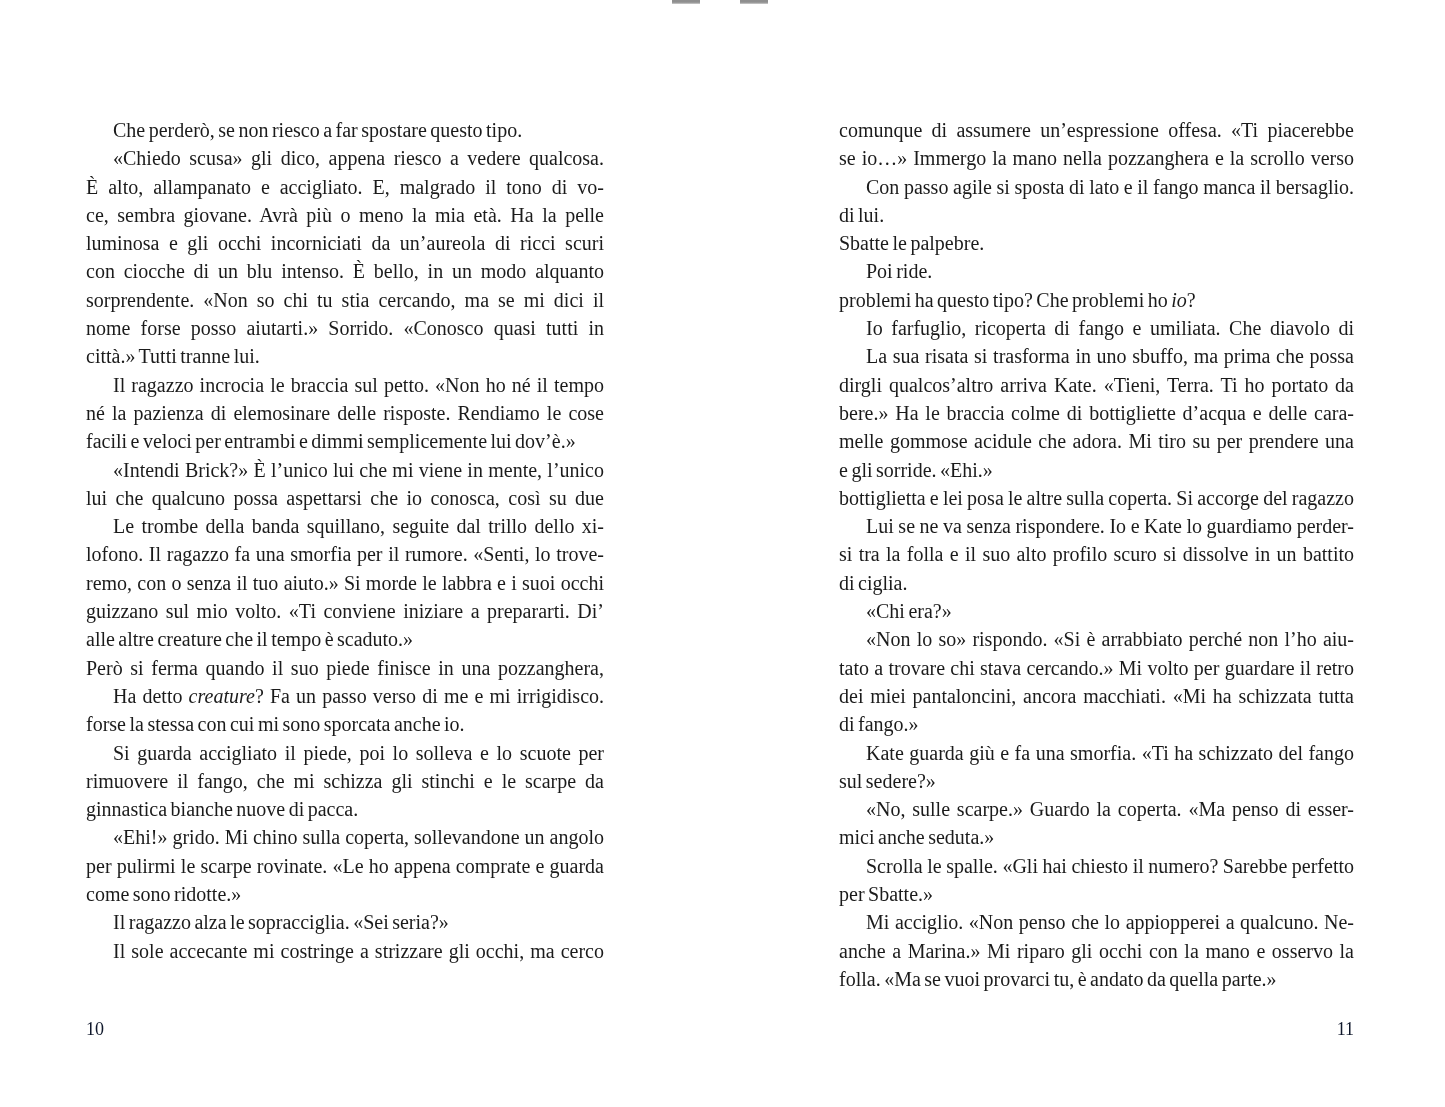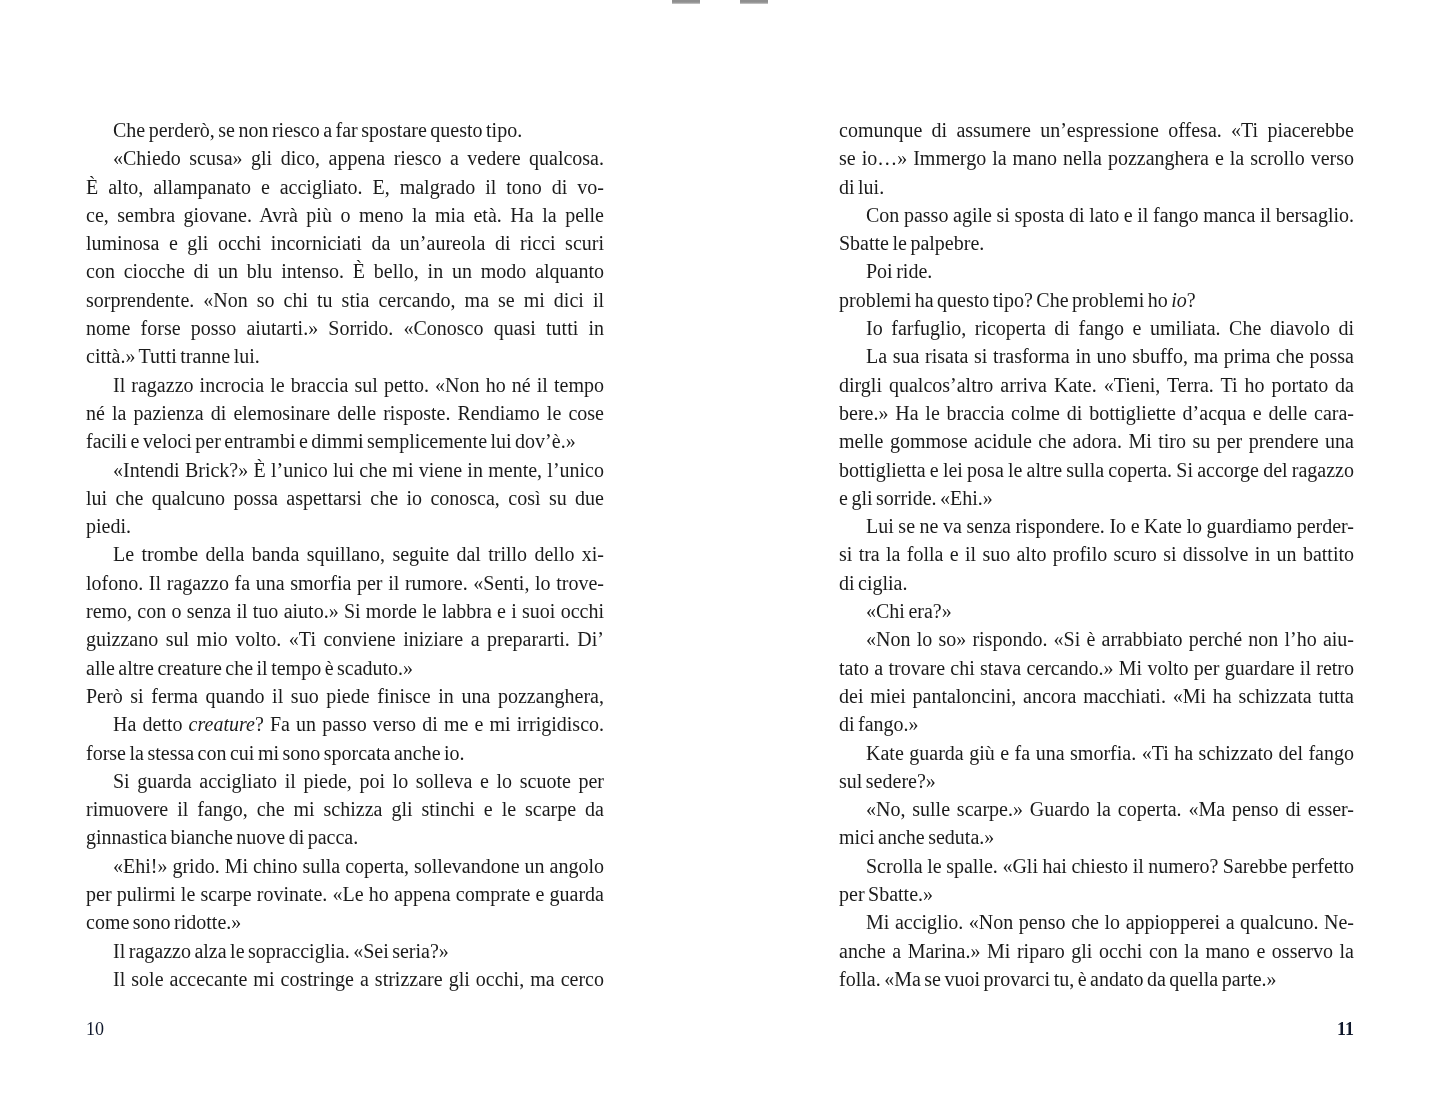--- a/index.html
+++ b/index.html
@@ -46,21 +46,21 @@
   .line.first { text-indent: 27px; }
 
   .page-number {
     position: absolute;
     top: 1018px;
     font-size: 18px;
     line-height: 22px;
     color: #0f172a;
   }
   .page-number.left  { left: 86px; }
-  .page-number.right { left: 839px; width: 515px; text-align: right; font-weight: bold; }
+  .page-number.right { left: 839px; width: 515px; text-align: right; }
 </style>
 </head>
 <body>
 
 <div>
 
   <div class="top-bar b1"></div>
   <div class="top-bar b2"></div>
 
   <div class="page-text left">
@@ -71,21 +71,20 @@
       <div class="line j">luminosa e gli occhi incorniciati da un’aureola di ricci scuri</div>
       <div class="line j">con ciocche di un blu intenso. È bello, in un modo alquanto</div>
       <div class="line j">sorprendente. «Non so chi tu stia cercando, ma se mi dici il</div>
       <div class="line j">nome forse posso aiutarti.» Sorrido. «Conosco quasi tutti in</div>
       <div class="line">città.» Tutti tranne lui.</div>
       <div class="line first j">Il ragazzo incrocia le braccia sul petto. «Non ho né il tempo</div>
       <div class="line j">né la pazienza di elemosinare delle risposte. Rendiamo le cose</div>
       <div class="line">facili e veloci per entrambi e dimmi semplicemente lui dov’è.»</div>
       <div class="line first j">«Intendi Brick?» È l’unico lui che mi viene in mente, l’unico</div>
       <div class="line j">lui che qualcuno possa aspettarsi che io conosca, così su due</div>
-      <div class="line">piedi.</div>
       <div class="line first j">Le trombe della banda squillano, seguite dal trillo dello xi-</div>
       <div class="line j">lofono. Il ragazzo fa una smorfia per il rumore. «Senti, lo trove-</div>
       <div class="line j">remo, con o senza il tuo aiuto.» Si morde le labbra e i suoi occhi</div>
       <div class="line j">guizzano sul mio volto. «Ti conviene iniziare a prepararti. Di’</div>
       <div class="line">alle altre creature che il tempo è scaduto.»</div>
       <div class="line j">Però si ferma quando il suo piede finisce in una pozzanghera,</div>
       <div class="line first j">Ha detto <i>creature</i>? Fa un passo verso di me e mi irrigidisco.</div>
       <div class="line">forse la stessa con cui mi sono sporcata anche io.</div>
       <div class="line first j">Si guarda accigliato il piede, poi lo solleva e lo scuote per</div>
       <div class="line j">rimuovere il fango, che mi schizza gli stinchi e le scarpe da</div>
@@ -93,32 +92,32 @@
       <div class="line first j">«Ehi!» grido. Mi chino sulla coperta, sollevandone un angolo</div>
       <div class="line j">per pulirmi le scarpe rovinate. «Le ho appena comprate e guarda</div>
       <div class="line">come sono ridotte.»</div>
       <div class="line first">Il ragazzo alza le sopracciglia. «Sei seria?»</div>
       <div class="line first j">Il sole accecante mi costringe a strizzare gli occhi, ma cerco</div>
     </div>
 
   <div class="page-text right">
       <div class="line j">comunque di assumere un’espressione offesa. «Ti piacerebbe</div>
       <div class="line j">se io…» Immergo la mano nella pozzanghera e la scrollo verso</div>
+      <div class="line first j">Con passo agile si sposta di lato e il fango manca il bersaglio.</div>
       <div class="line">di lui.</div>
-      <div class="line first j">Con passo agile si sposta di lato e il fango manca il bersaglio.</div>
       <div class="line">Sbatte le palpebre.</div>
       <div class="line first">Poi ride.</div>
       <div class="line">problemi ha questo tipo? Che problemi ho <i>io</i>?</div>
       <div class="line first j">Io farfuglio, ricoperta di fango e umiliata. Che diavolo di</div>
       <div class="line first j">La sua risata si trasforma in uno sbuffo, ma prima che possa</div>
       <div class="line j">dirgli qualcos’altro arriva Kate. «Tieni, Terra. Ti ho portato da</div>
       <div class="line j">bere.» Ha le braccia colme di bottigliette d’acqua e delle cara-</div>
       <div class="line j">melle gommose acidule che adora. Mi tiro su per prendere una</div>
+      <div class="line">e gli sorride. «Ehi.»</div>
       <div class="line j">bottiglietta e lei posa le altre sulla coperta. Si accorge del ragazzo</div>
-      <div class="line">e gli sorride. «Ehi.»</div>
       <div class="line first j">Lui se ne va senza rispondere. Io e Kate lo guardiamo perder-</div>
       <div class="line j">si tra la folla e il suo alto profilo scuro si dissolve in un battito</div>
       <div class="line">di ciglia.</div>
       <div class="line first">«Chi era?»</div>
       <div class="line first j">«Non lo so» rispondo. «Si è arrabbiato perché non l’ho aiu-</div>
       <div class="line j">tato a trovare chi stava cercando.» Mi volto per guardare il retro</div>
       <div class="line j">dei miei pantaloncini, ancora macchiati. «Mi ha schizzata tutta</div>
       <div class="line">di fango.»</div>
       <div class="line first j">Kate guarda giù e fa una smorfia. «Ti ha schizzato del fango</div>
       <div class="line">sul sedere?»</div>

